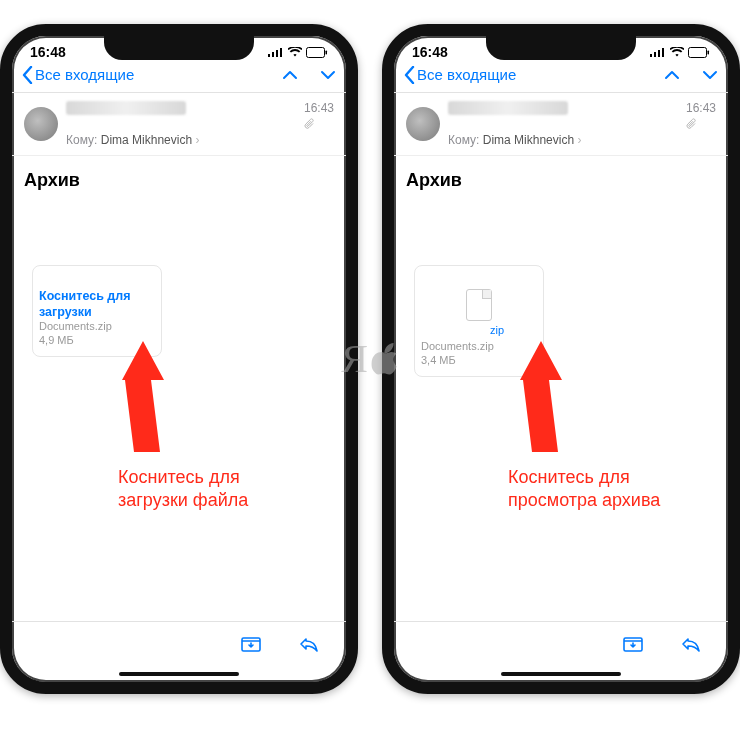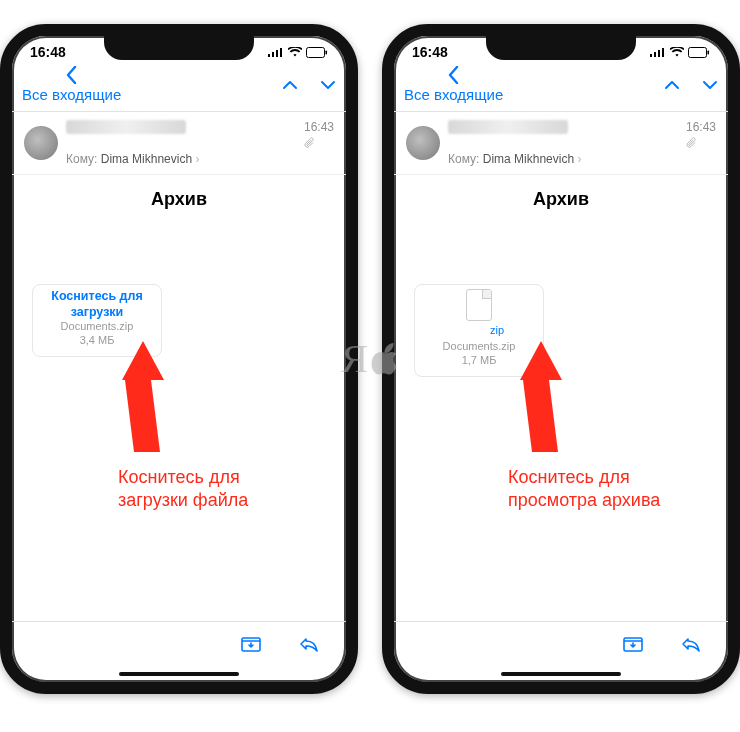--- a/index.html
+++ b/index.html
@@ -41,22 +41,22 @@
     font-size: 14px; font-weight: 600;
   }
   .statusbar .right { display:flex; gap:4px; align-items:center;}
   .navbar {
     display: flex; align-items: center;
     justify-content: space-between;
     padding: 4px 10px 8px;
     border-bottom: 1px solid #e2e2e2;
   }
   .back {
-    display: flex; align-items:center; color:#007aff;
-    font-size: 15px; gap:2px;flex-direction:column;
+    display: flex; color:#007aff;
+    font-size: 15px; gap:2px;
   }
   .navicons { display:flex; gap:22px; color:#007aff; }
   .message-header {
     display:flex; align-items:center; gap:8px;
     padding: 8px 12px;
     border-bottom: 1px solid #eee;
     position: relative;
   }
   .avatar {
     width: 34px; height:34px; border-radius:50%;
@@ -70,28 +70,27 @@
   .to-line { font-size:12px; color:#8e8e93; margin-top:18px;}
   .to-line .label { color:#8e8e93; }
   .to-line .name { color:#555; }
   .msg-time {
     position:absolute; right:12px; top:8px;
     font-size:12px; color:#8e8e93; 
   }
   .clip-ico { display:block; margin-top:3px; color:#b5b5b5; font-size:12px;}
   .subject {
     font-size:18px; font-weight:700;
-    padding: 14px 20px 4px;
-    text-align: center;
+    padding: 14px 12px 4px;
   }
   .attachment {
     margin: 70px 0 0 20px;
-    width: 130px; padding:4px 6px 10px;
+    width: 130px; padding:23px 6px 10px;
     border:1px solid #e6e6e6; border-radius:8px;
-    text-align:center;
+    text-align:left;
     background:#fff;
   }
   .attachment .tap {
     color:#007aff; font-size:12.5px; font-weight:600;
     line-height:1.25;
   }
   .attachment .icon-zip {
     display:flex; flex-direction:column; align-items:center;
     margin-bottom:4px;
   }
@@ -192,21 +191,21 @@
           <svg width="11" height="12" viewBox="0 0 11 12">
               <path d="M9 5.5l-4 4a2.3 2.3 0 01-3.3-3.3l4.8-4.8a1.5 1.5 0 012.2 2.1L4 8.2a.7.7 0 01-1-1l4-4" stroke="#b5b5b5" fill="none" stroke-width="1"></path>
             </svg>
         </span>
       </div>
     </div>
     <div class="subject">Архив</div>
     <div class="attachment">
       <div class="tap" style="white-space:pre-line;">Коснитесь для загрузки</div>
       <div class="fname">Documents.zip</div>
-      <div class="fsize">3,4 МБ</div>
+      <div class="fsize">4,9 МБ</div>
     </div>
 
     <svg class="arrow" style="left:96px; top:300px;" viewBox="0 0 70 120">
       <path d="M35 5 L56 44 L43 44 L52 116 L26 116 L17 44 L14 44 Z" fill="#ff2a1a"></path>
     </svg>
     <div class="caption" style="left:106px; top:430px; white-space:pre-line;">Коснитесь для
 загрузки файла</div>
 
     <div class="toolbar">
       <svg width="22" height="20" viewBox="0 0 22 20">
@@ -276,21 +275,21 @@
         </span>
       </div>
     </div>
     <div class="subject">Архив</div>
     <div class="attachment">
       <div class="icon-zip">
         <div class="doc-glyph"></div>
         <div class="ziplabel">zip</div>
       </div>
       <div class="fname">Documents.zip</div>
-      <div class="fsize">1,7 МБ</div>
+      <div class="fsize">3,4 МБ</div>
     </div>
 
     <svg class="arrow" style="left:112px; top:300px;" viewBox="0 0 70 120">
       <path d="M35 5 L56 44 L43 44 L52 116 L26 116 L17 44 L14 44 Z" fill="#ff2a1a"></path>
     </svg>
     <div class="caption" style="left:114px; top:430px; white-space:pre-line;">Коснитесь для
 просмотра архива</div>
 
     <div class="toolbar">
       <svg width="22" height="20" viewBox="0 0 22 20">

